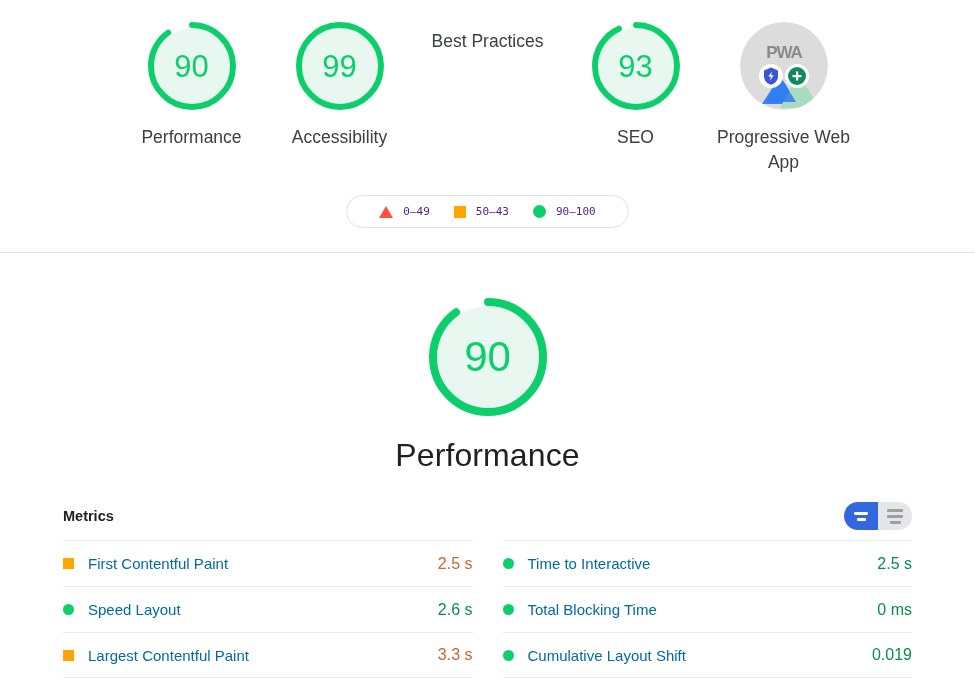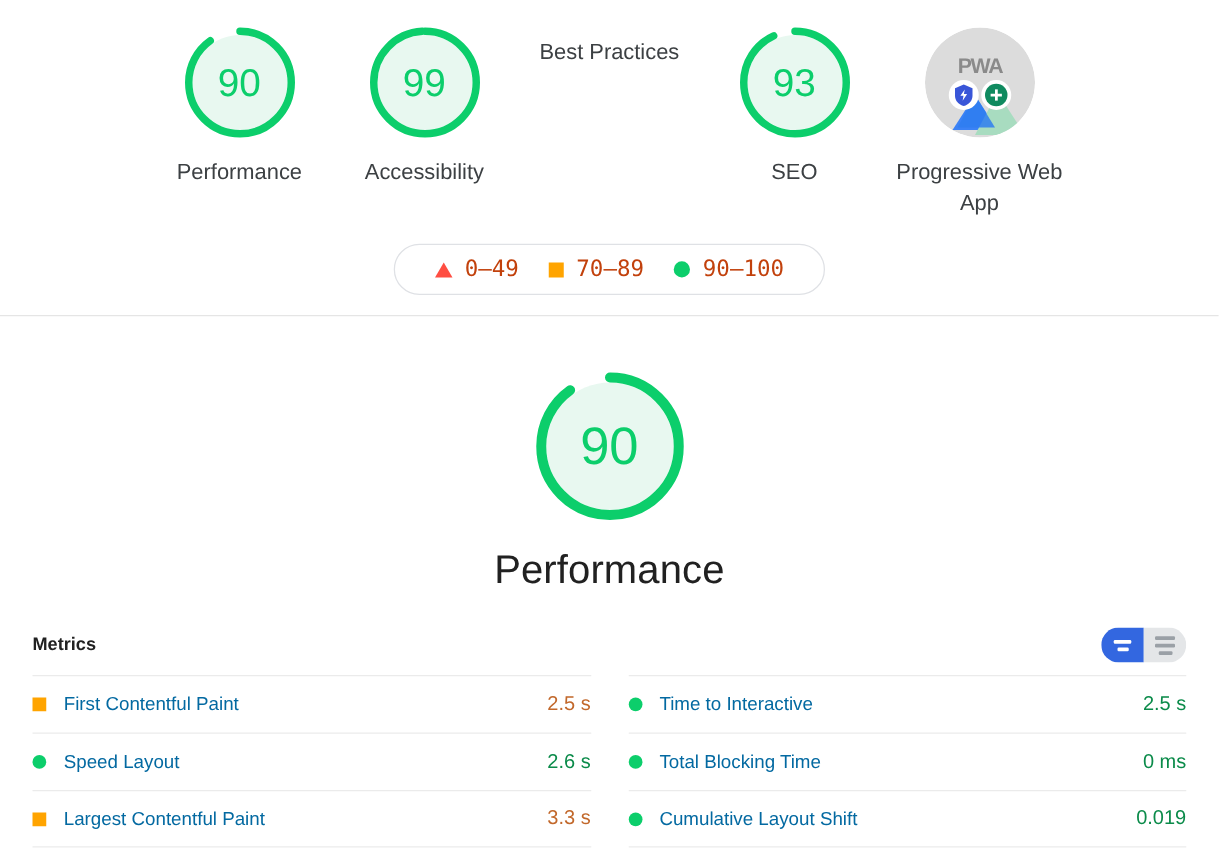--- a/index.html
+++ b/index.html
@@ -62,22 +62,22 @@
     align-items: center;
     gap: 0px;
     border: 1px solid #dfe1e5;
     border-radius: 24px;
     padding: 9px 20px;
     background: #fff;
   }
   .legend-item {
     display: flex; align-items: center;
     font-family: "DejaVu Sans Mono", monospace;
-    font-size: 18px;
-    color: #c2410c;
+    font-size: 11px;
+    color: #4c1d95;
     padding: 0 12px;
   }
   .legend-item .swatch { margin-right: 10px; display: inline-block; }
   .sw-tri {
     width: 0; height: 0;
     border-left: 7px solid transparent;
     border-right: 7px solid transparent;
     border-bottom: 12px solid #ff4e42;
   }
   .sw-sq { width: 12px; height: 12px; background: #ffa400; }
@@ -96,21 +96,21 @@
   .big-num { position: relative; font-size: 42px; line-height: 1; }
   .category-title {
     margin-top: 16px;
     font-size: 32px;
     font-weight: normal;
     color: #212121;
     letter-spacing: 0.1px;
   }
 
   
-  .metrics-block { padding: 0 26px; margin-top: 28px; }
+  .metrics-block { padding: 0 63px; margin-top: 28px; }
   .metrics-head {
     display: flex; align-items: center; justify-content: space-between;
     padding-bottom: 10px;
   }
   .metrics-title { font-size: 14.5px; font-weight: bold; color: #212121; }
 
   .toggle {
     display: inline-flex;
     border-radius: 16px;
     overflow: hidden;
@@ -231,21 +231,21 @@
     </div>
 
     <div class="legend-row">
       <div class="legend">
         <div class="legend-item">
           <span class="swatch sw-tri"></span>
           <span>0–49</span>
         </div>
         <div class="legend-item">
           <span class="swatch sw-sq"></span>
-          <span>70–89</span>
+          <span>50–43</span>
         </div>
         <div class="legend-item">
           <span class="swatch sw-ci"></span>
           <span>90–100</span>
         </div>
       </div>
     </div>
   </div>
 
   <div class="category-header">

